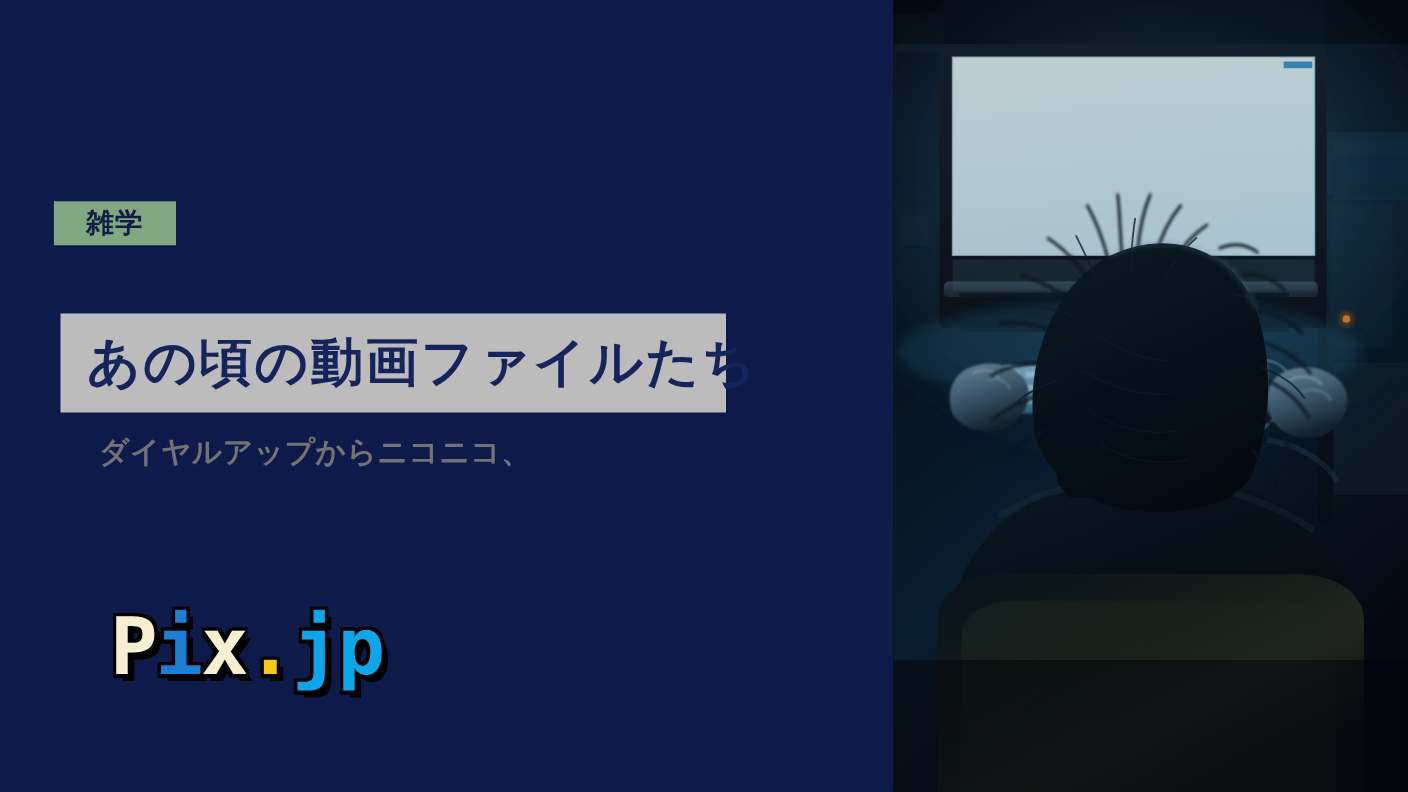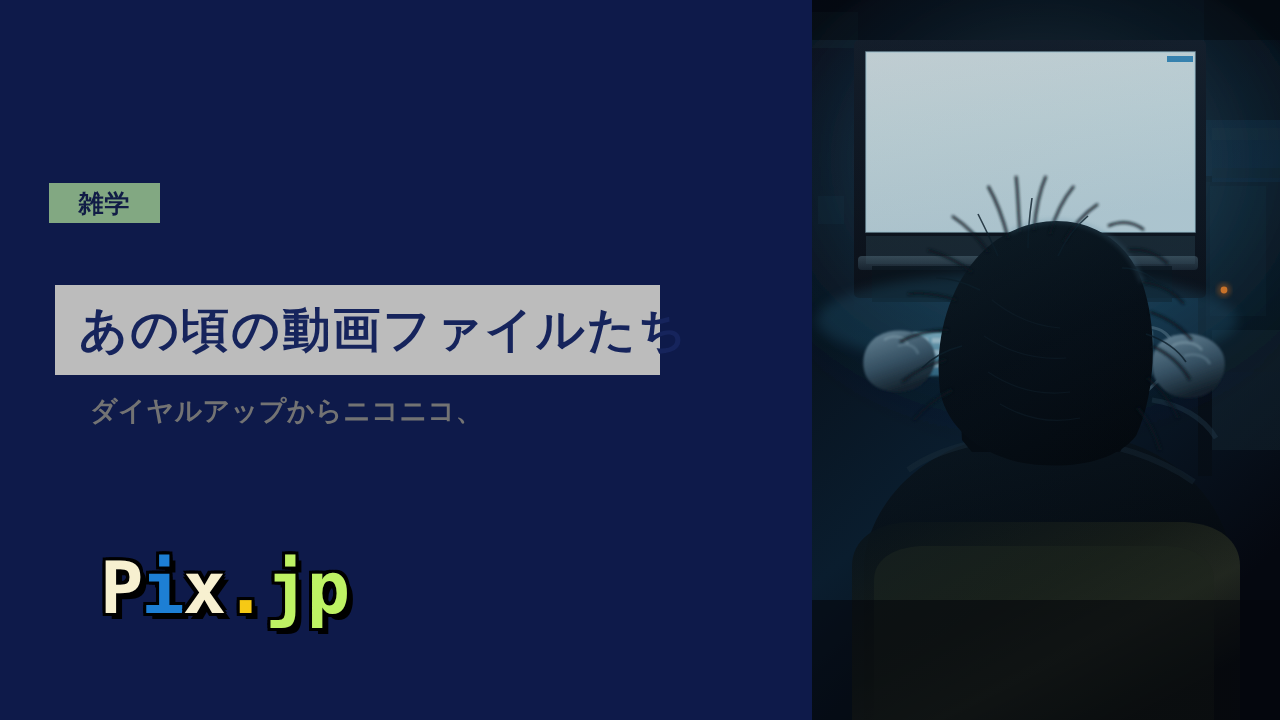--- a/index.html
+++ b/index.html
@@ -106,21 +106,21 @@
     text-shadow:
        3px 0 0 #000,  -3px 0 0 #000,
        0 3px 0 #000,  0 -3px 0 #000,
        3px 3px 0 #000, -3px 3px 0 #000,
        3px -3px 0 #000, -3px -3px 0 #000,
        6px 6px 0 #000;
   }
   .logo .lg-cream { color: #f7f0d0; }
   .logo .lg-blue  { color: #1d7fd4; }
   .logo .lg-gold  { color: #f6c915; }
-  .logo .lg-red   { color: #bef264; }
+  .logo .lg-red   { color: #0ea5e9; }
 
   
   .photo {
     position: absolute;
     left: 812px;
     top: 0;
     width: 468px;
     height: 720px;
     overflow: hidden;
     background: #05070e;

